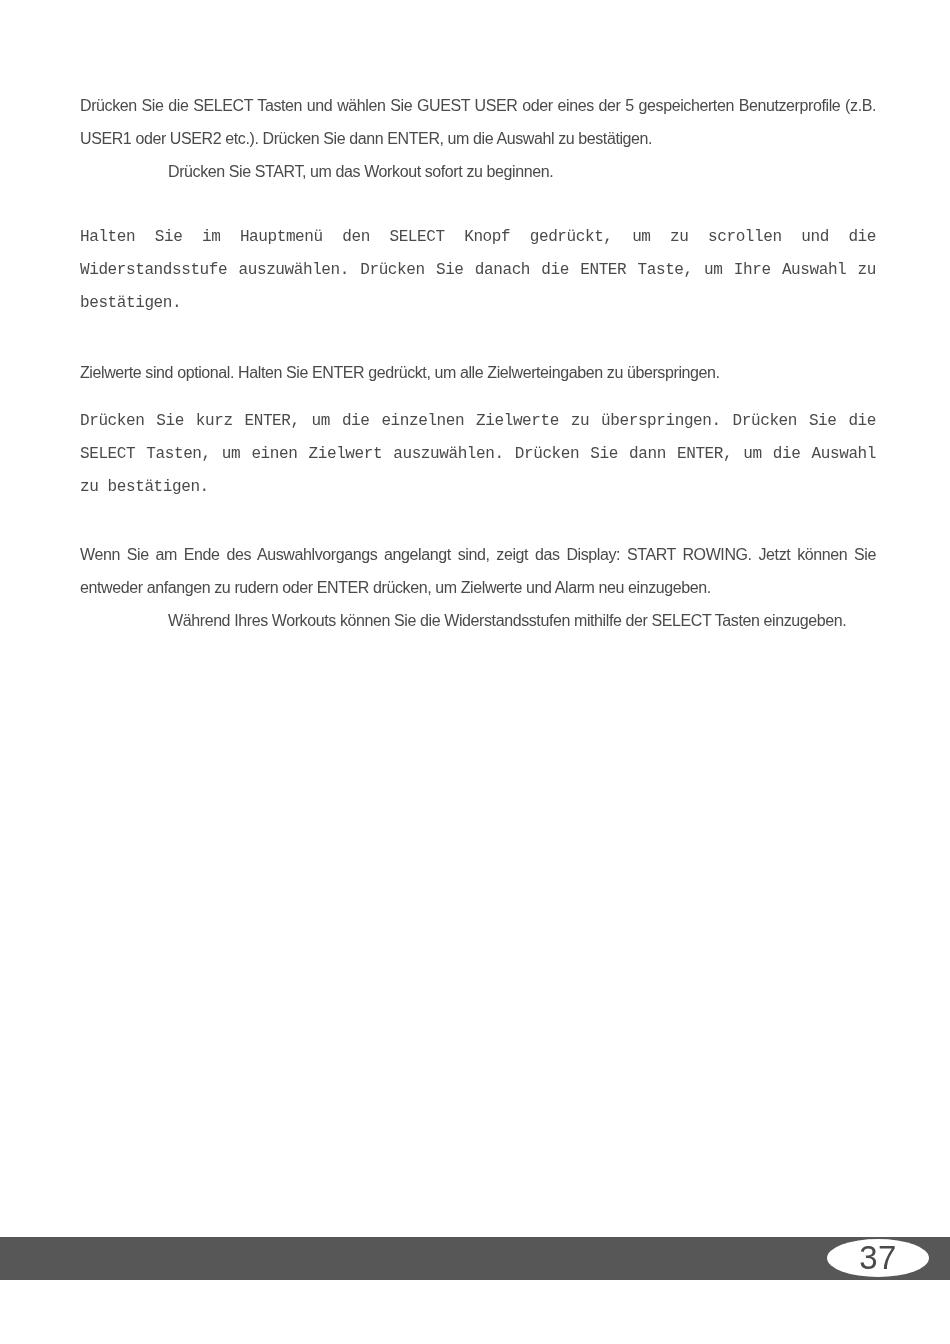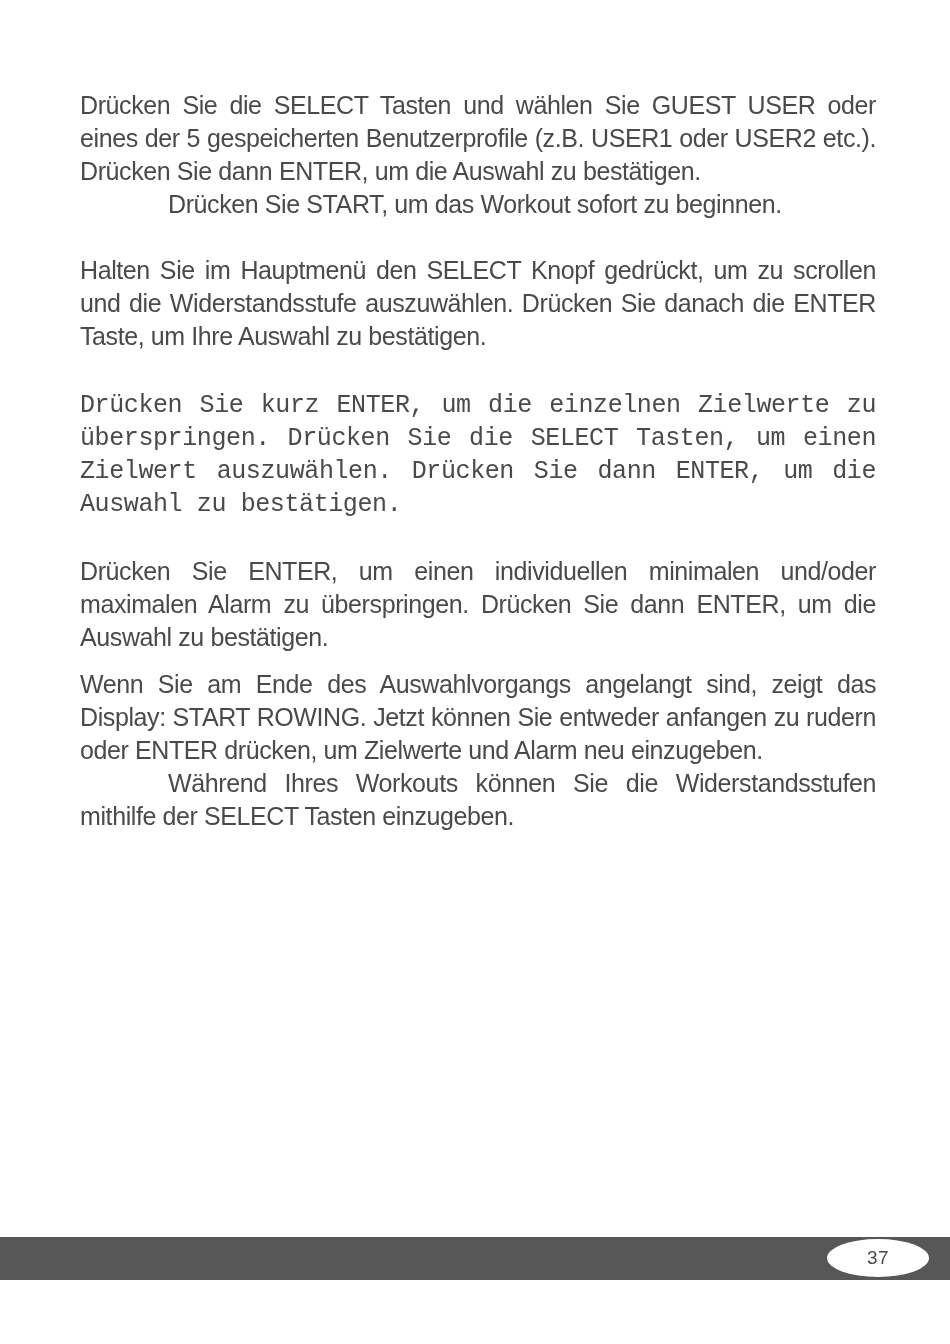--- a/index.html
+++ b/index.html
@@ -18,35 +18,35 @@
     position: absolute;
     inset: 0;
     background: #ffffff;
   }
   .content {
     position: absolute;
     left: 80px;
     top: 89px;
     width: 796px;
     color: #4a4a4a;
-    font-size: 25px;
+    font-size: 16px;
     line-height: 33px;
     letter-spacing: -0.4px;
     text-align: justify;
     hyphens: auto;
     -webkit-hyphens: auto;
   }
   .content p {
     margin: 0;
   }
   .indent {
     text-indent: 88px;
   }
   .mb33 { margin-bottom: 33px !important; }
-  .mb36 { margin-bottom: 36px !important; }
+  .mb36 { margin-bottom: 36px !important; font-family: Liberation Mono, monospace; }
   .mb16 { margin-bottom: 16px !important; }
   .mb34 { margin-bottom: 34px !important; font-family: Liberation Mono, monospace; }
   .mb17 { margin-bottom: 17px !important; }
   .mb14 { margin-bottom: 14px !important; }
   .mb53 { margin-bottom: 53px !important; }
   .footer-bar {
     position: absolute;
     left: 0;
     top: 1237px;
     width: 950px;
@@ -59,36 +59,36 @@
     top: 1239px;
     width: 102px;
     height: 38px;
     background: #ffffff;
     border-radius: 50%;
     display: flex;
     align-items: center;
     justify-content: center;
   }
   .page-badge span {
-    font-size: 19px;
+    font-size: 33px;
     color: #4a4a4a;
     letter-spacing: 0.5px;
   }
 </style>
 </head>
 <body>
 
 <div class="page">
 
   <div class="content">
     <p>Drücken Sie die SELECT Tasten und wählen Sie GUEST USER oder eines der 5 gespeicherten Benutzerprofile (z.B. USER1 oder USER2 etc.). Drücken Sie dann ENTER, um die Auswahl zu bestätigen.</p>
     <p class="indent mb33">Drücken Sie START, um das Workout sofort zu beginnen.</p>
     <p class="mb36">Halten Sie im Hauptmenü den SELECT Knopf gedrückt, um zu scrollen und die Widerstandsstufe auszuwählen. Drücken Sie danach die ENTER Taste, um Ihre Auswahl zu bestätigen.</p>
+    <p class="mb16">Zielwerte sind optional. Halten Sie ENTER gedrückt, um alle Zielwerteingaben zu überspringen.</p>
     <p class="mb34">Drücken Sie kurz ENTER, um die einzelnen Zielwerte zu überspringen. Drücken Sie die SELECT Tasten, um einen Zielwert auszuwählen. Drücken Sie dann ENTER, um die Auswahl zu bestätigen.</p>
-    <p class="mb14">Drücken Sie ENTER, um einen individuellen minimalen und/oder maximalen Alarm zu überspringen. Drücken Sie dann ENTER, um die Auswahl zu bestätigen.</p>
     <p>Wenn Sie am Ende des Auswahlvorgangs angelangt sind, zeigt das Display: START ROWING. Jetzt können Sie entweder anfangen zu rudern oder ENTER drücken, um Zielwerte und Alarm neu einzugeben.</p>
     <p class="indent">Während Ihres Workouts können Sie die Widerstandsstufen mithilfe der SELECT Tasten einzugeben.</p>
   </div>
 
   <div class="footer-bar"></div>
 
   <div class="page-badge">
     <span>37</span>
   </div>
 

